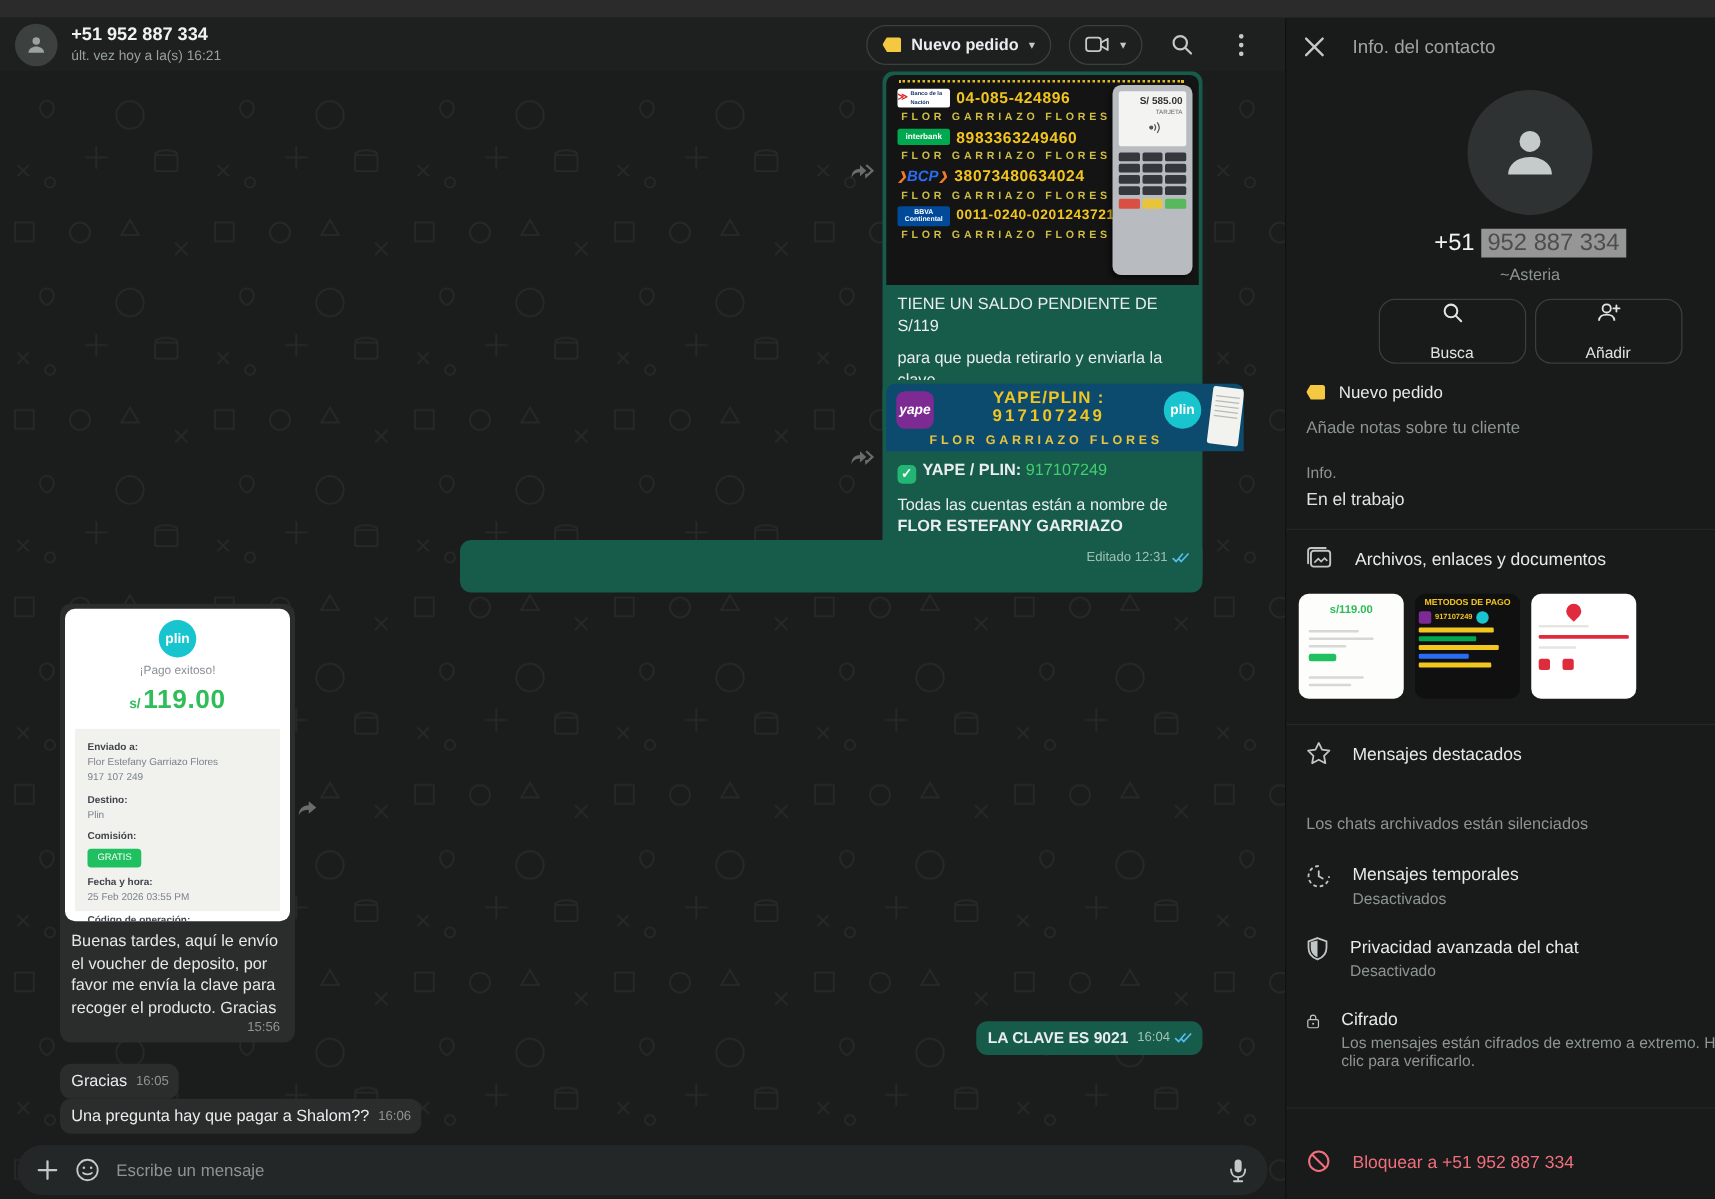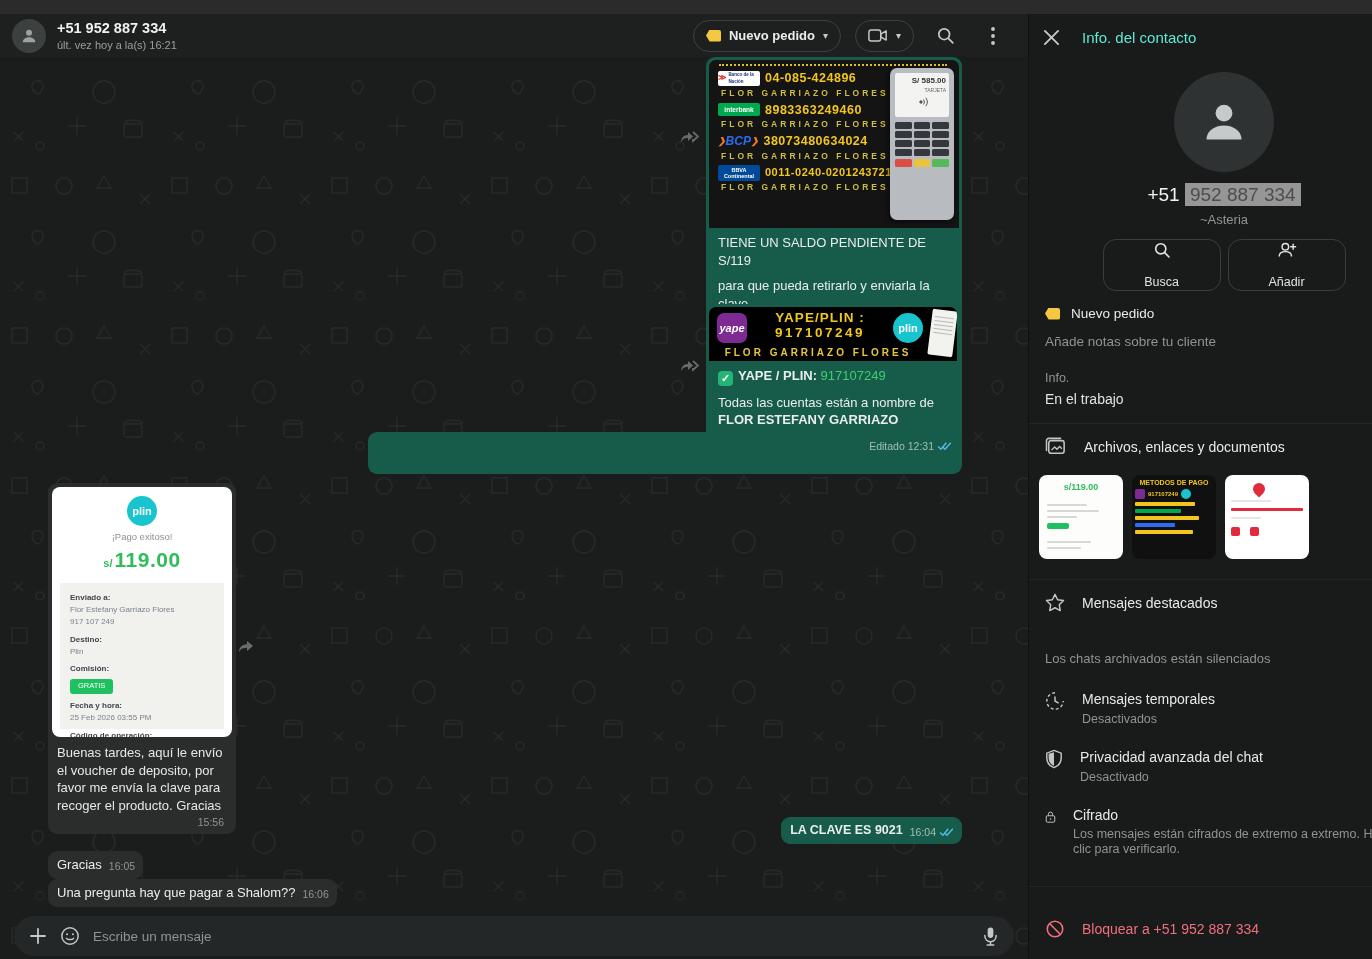--- a/index.html
+++ b/index.html
@@ -50,21 +50,21 @@
   .pos{position:absolute;right:5px;top:8px;width:64px;height:152px;background:#b8bcc0;border-radius:7px;padding:5px 5px;box-shadow:-2px 2px 4px rgba(0,0,0,.5)}
   .pos-screen{background:#f3f4f2;border-radius:2px;height:44px;padding:3px 3px;color:#333}
   .pos-amt{font-size:8px;font-weight:bold;text-align:right}
   .pos-sub{font-size:5px;text-align:right;color:#666}
   .pos-keys{display:grid;grid-template-columns:repeat(3,1fr);gap:2px;margin-top:5px}
   .pos-key{height:7px;background:#34383c;border-radius:1.5px}
   .pos-fn{display:flex;gap:2px;margin-top:3px}
   .pos-fn div{flex:1;height:8px;border-radius:1.5px}
 
   
-  .yape-img{position:relative;width:248px;height:54px;background:#000000;border-radius:7px 7px 0 0;
+  .yape-img{position:relative;width:286px;height:54px;background:#0c4a6e;border-radius:7px 7px 0 0;
     display:flex;align-items:flex-start;gap:0;padding:4px 34px 0 8px;overflow:hidden}
   .yape-box{width:30px;height:30px;border-radius:7px;background:#7d2b93;color:#fff;display:flex;align-items:center;justify-content:center;
     font-style:italic;font-weight:bold;font-size:11px;margin-top:2px}
   .yape-center{flex:1;text-align:center;line-height:1.1}
   .yape-title{color:#f2c51f;font-weight:800;font-size:13.5px;letter-spacing:1px}
   .yape-num{color:#f2c51f;font-weight:800;font-size:13.5px;letter-spacing:2.5px}
   .plin-circle{width:30px;height:30px;border-radius:50%;background:#18c5cf;color:#fff;display:flex;align-items:center;justify-content:center;
     font-weight:bold;font-size:11px;margin-top:2px}
   .yape-holder{position:absolute;left:0;right:30px;bottom:2px;text-align:center;color:#e8c63c;font-weight:bold;
     font-size:10px;letter-spacing:3px}
@@ -85,32 +85,32 @@
   .v-status{text-align:center;font-size:9.5px;color:#8b9096;margin-top:5px}
   .v-amount{text-align:center;color:#2ebd59;margin-top:2px}
   .v-cur{font-size:11px;font-weight:bold;margin-right:2px}
   .v-num{font-size:21px;font-weight:bold;letter-spacing:.5px}
   .v-panel{margin:9px 8px 0;background:#f1f1ee;padding:10px 10px;height:146px}
   .v-field{margin-bottom:7px}
   .v-label{font-size:8px;font-weight:bold;color:#40454c}
   .v-value{font-size:8px;color:#7a828c;margin-top:1.5px;line-height:1.3}
   .v-badge{display:inline-block;background:#1fc05f;color:#fff;font-size:7.5px;font-weight:normal;padding:2.5px 8px;border-radius:3px;margin-top:2px}
 
-  .flex-msg{display:flex;align-items:flex-end;gap:7px;padding:5px 8px 5px 9px;white-space:nowrap}
+  .flex-msg{display:flex;align-items:center;gap:7px;padding:5px 8px 5px 9px;white-space:nowrap}
 
   .composer{position:absolute;left:0;right:0;bottom:0;height:46px;display:flex;align-items:center;padding:0 14px;z-index:3}
   .composer-pill{flex:1;height:40px;background:#242727;border-radius:21px;display:flex;align-items:center;gap:13px;padding:0 15px}
   .composer-pill input{flex:1;background:none;border:none;outline:none;color:#d7dbda;font-size:13.5px;font-family:"Liberation Sans",sans-serif}
   .composer-pill input::placeholder{color:#8d9593}
 
   
   .info-panel{position:absolute;top:14px;right:0;width:344px;height:945px;background:#191a1a;overflow:hidden;border-left:1px solid #101111;z-index:5}
   .panel-inner{width:390px}
   .panel-header{height:46px;display:flex;align-items:center;gap:22px;padding-left:14px}
-  .panel-title{font-size:15px;color:#5eead4}
+  .panel-title{font-size:15px;color:#a3a3a3}
   .avatar-lg{width:100px;height:100px;border-radius:50%;background:#2f3232;display:flex;align-items:center;justify-content:center;margin:12px auto 0}
   .phone-line{text-align:center;margin-top:12px;font-size:19px;color:#f0f3f2}
   .phone-sel{background:#969696;color:#4d4d4d;padding:1px 5px}
   .alias{text-align:center;margin-top:6px;font-size:13px;color:#8d9593}
   .actions{display:flex;justify-content:center;gap:7px;margin-top:12px}
   .action-btn{width:118px;height:52px;border:1px solid #3b3e3e;border-radius:13px;display:flex;flex-direction:column;
     align-items:center;justify-content:center;gap:16px;cursor:pointer}
   .action-label{font-size:12.5px;color:#dfe3e2}
   .chip-row{display:flex;align-items:center;gap:11px;padding:15px 0 0 16px}
   .chip-row span{font-size:13.5px;color:#e7eaea}

